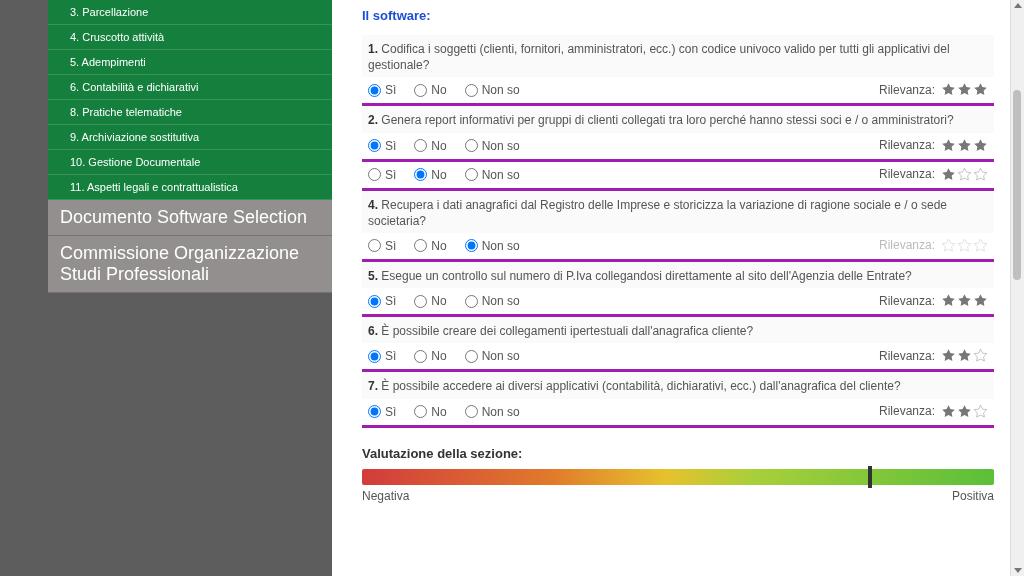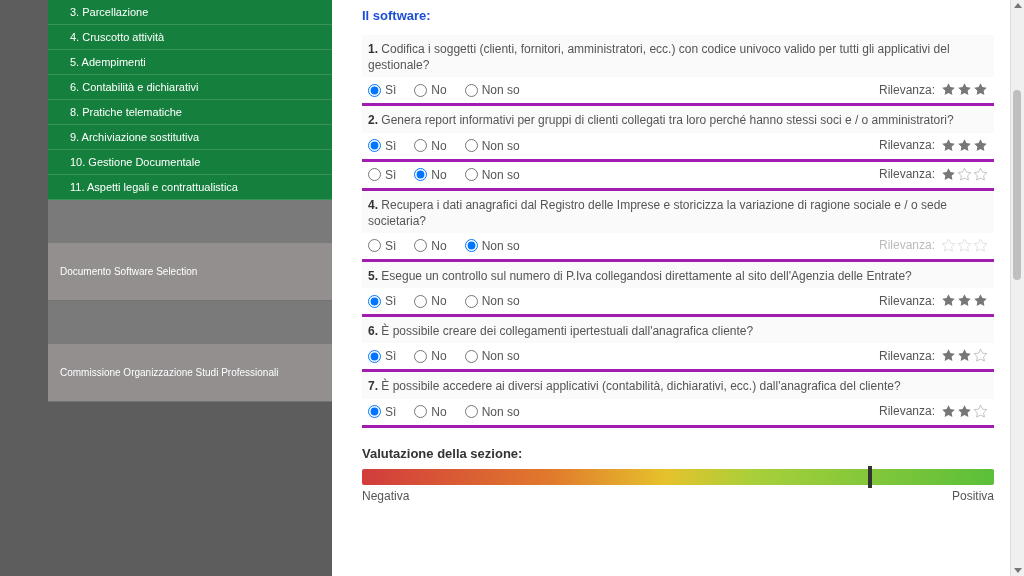--- a/index.html
+++ b/index.html
@@ -31,27 +31,26 @@
     flex-direction: column;
   }
   .sidebar .sub-item {
     padding: 6px 12px 6px 22px;
     border-bottom: 1px solid rgba(255,255,255,0.15);
     font-size: 11px;
     background: #15803d;
     cursor: pointer;
   }
   .sidebar .main-item {
-    padding: 23px 12px;
+    padding: 7px 12px;
     border-bottom: 1px solid rgba(0,0,0,0.2);
     background: #938f8f;
-    font-size: 10px;
+    font-size: 18px;
     cursor: pointer;
     color: #fff;
-    margin-top: 43px;
   }
   .sidebar .main-item.logout {
     background: #7a7a7a;
   }
   .sidebar .spacer {
     flex: 1;
     background: #5d5d5d;
   }
   .content {
     flex: 1;

